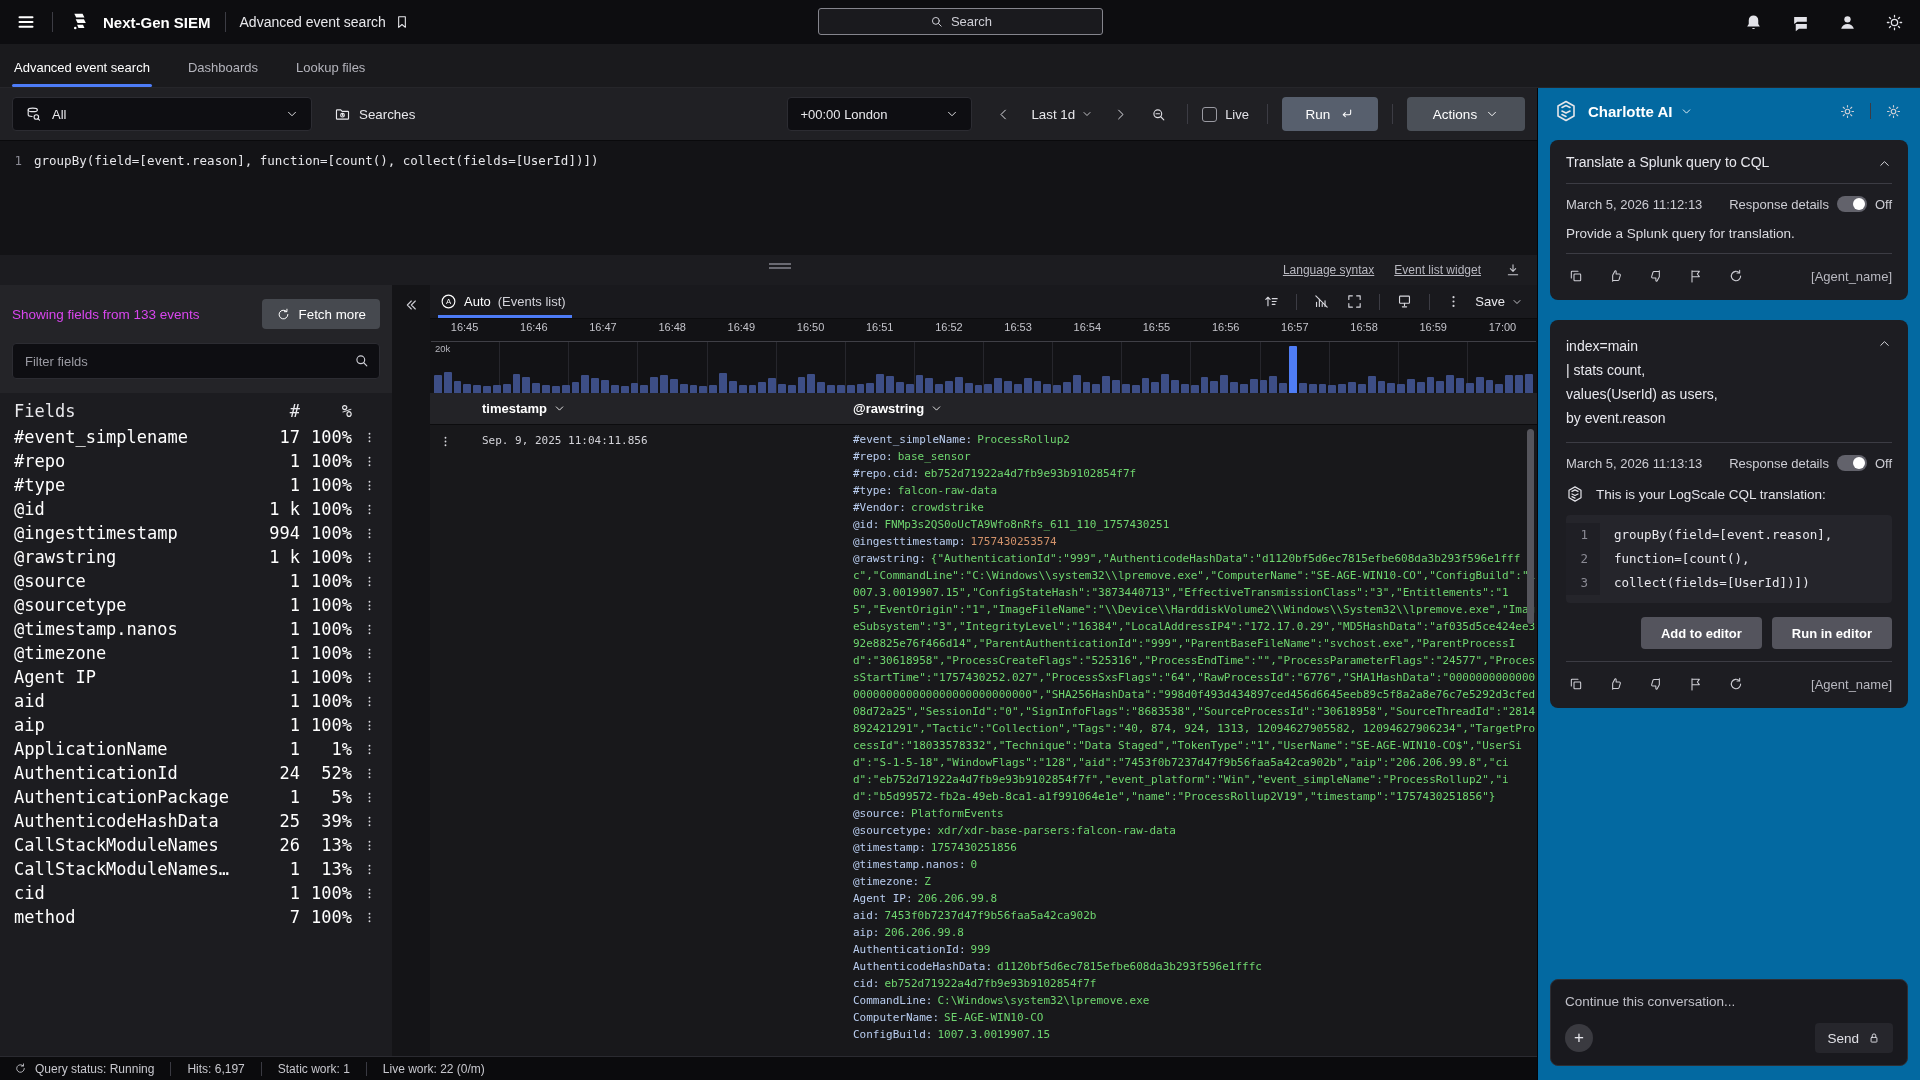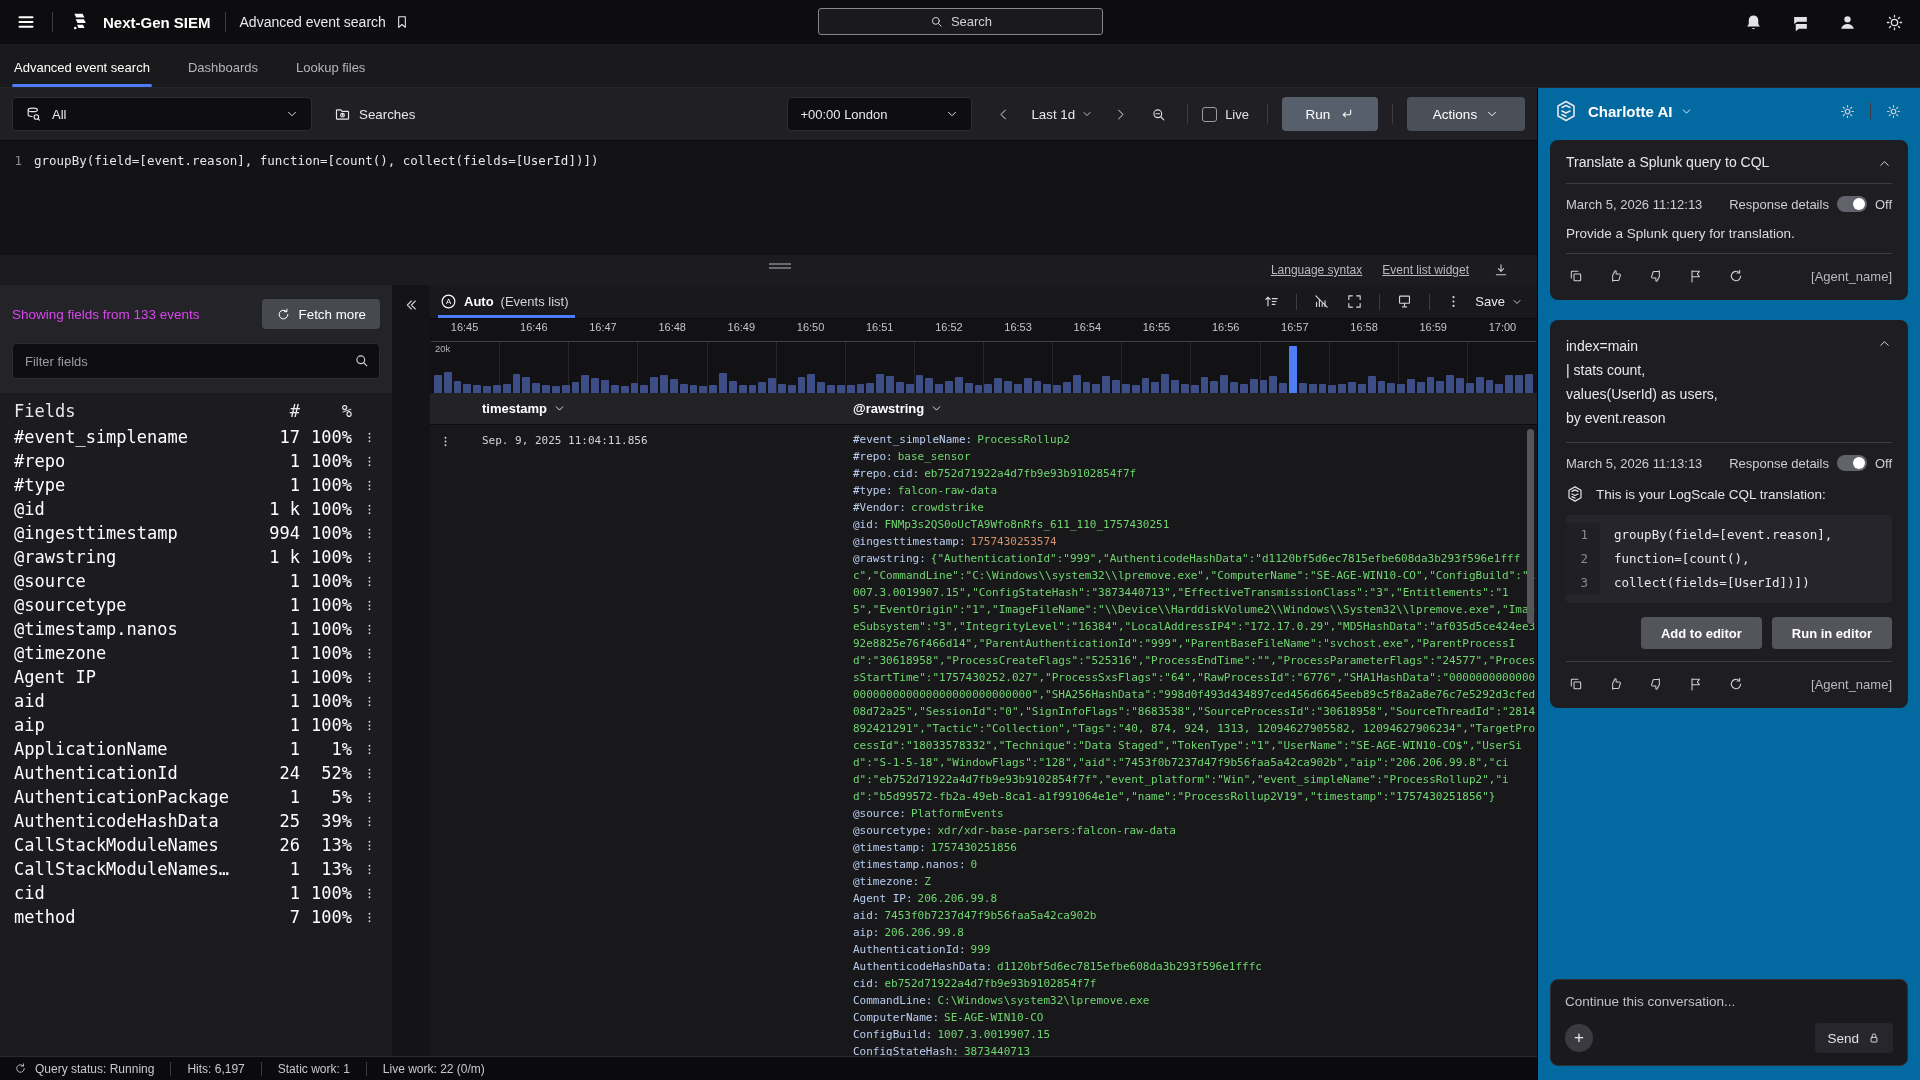--- a/index.html
+++ b/index.html
@@ -52,21 +52,21 @@
   .btn { height:34px; border-radius:4px; display:inline-flex; align-items:center; justify-content:center; gap:8px;
     font-size:13.5px; color:#fff; }
   .run-btn { width:96px; background:#575f6d; }
   .actions-btn { width:118px; background:#4b5058; }
 
   
   .editor { height:115px; background:#131316; border-top:1px solid #0a0a0c; padding:12px 0;
     font-family:"DejaVu Sans Mono", monospace; font-size:12.5px; }
   .ed-line { display:flex; }
   .ed-ln { width:34px; text-align:right; padding-right:12px; color:#8a8a94; }
-  .editor-foot { height:30px; background:#1c1c20; display:flex; align-items:center; padding:0 28px; position:relative; }
+  .editor-foot { height:30px; background:#1c1c20; display:flex; align-items:center; padding:0 16px; position:relative; }
   .drag-handle { position:absolute; left:50%; top:8px; width:22px; border-top:2px solid #6a6a72; border-bottom:2px solid #6a6a72; height:6px; }
   .ef-links { margin-left:auto; display:flex; align-items:center; gap:20px; color:#b8b8c0; font-size:12px; }
   .ef-links a { color:#b8b8c0; text-decoration:underline; cursor:pointer; }
   .ef-icon { color:#c8c8ce; margin-left:4px; }
 
   
   .content { flex:1; display:flex; min-height:0; background:#141417; }
 
   
   .fields-panel { width:392px; display:flex; flex-direction:column; }
@@ -90,21 +90,21 @@
 
   
   .gap-strip { width:38px; display:flex; flex-direction:column; align-items:center; padding-top:8px; background:#141417; }
   .collapse-btn { width:26px; height:24px; border-radius:4px; color:#cfcfd6; display:flex; align-items:center; justify-content:center; }
 
   
   .events-panel { flex:1; display:flex; flex-direction:column; background:#19191d; min-width:0; }
   .ep-tabs { height:34px; display:flex; align-items:center; padding:0 8px; border-bottom:1px solid #0c0c0e; }
   .ep-tab { display:flex; align-items:center; gap:7px; padding:0 6px 0 2px; height:100%; position:relative; color:#fff; }
   .ep-tab::after { content:''; position:absolute; left:0; right:0; bottom:0; height:3px; background:#4d7cf7; }
-  .ep-tab .t1 { font-weight:bold; } .ep-tab .t2 { color:#d2d2d8; }
+  .ep-tab .t1 { font-weight:normal; } .ep-tab .t2 { color:#d2d2d8; }
   .ep-icons { margin-left:auto; display:flex; align-items:center; gap:12px; color:#d8d8de; }
   .ep-icons .vdiv { height:16px; margin:0 2px; }
   .save-btn { display:flex; align-items:center; gap:6px; color:#e8e8ec; font-size:13px; padding-right:6px; }
 
   
   .histo { background:#121215; padding:2px 0 0; }
   .h-labels { display:flex; height:20px; font-size:11px; color:#c4c4cb; }
   .h-labels span { flex:1; text-align:center; }
   .h-plot { position:relative; height:52px; border-top:1px solid #3f3f46; margin:0 1px; }
   .h-ytick { position:absolute; left:4px; top:1px; font-size:9.5px; color:#b4b4bc; z-index:2; }
@@ -933,23 +933,20 @@
                 </div>
                 <div class="ev-line">
                   <span class="k">CommandLine:</span><span class="v c-g">C:\Windows\system32\lpremove.exe</span>
                 </div>
                 <div class="ev-line">
                   <span class="k">ComputerName:</span><span class="v c-g">SE-AGE-WIN10-CO</span>
                 </div>
                 <div class="ev-line">
                   <span class="k">ConfigBuild:</span><span class="v c-g">1007.3.0019907.15</span>
                 </div>
-                <div class="ev-line">
-                  <span class="k">ConfigStateHash:</span><span class="v c-g">3873440713</span>
-                </div>
               </div>
           </div>
           <div class="ep-scroll"></div>
         </div>
       </section>
     </div>
 
     <footer class="statusbar">
       <span class="sb-icon">
         <svg width="13" height="13" viewBox="0 0 24 24" class="ic">

